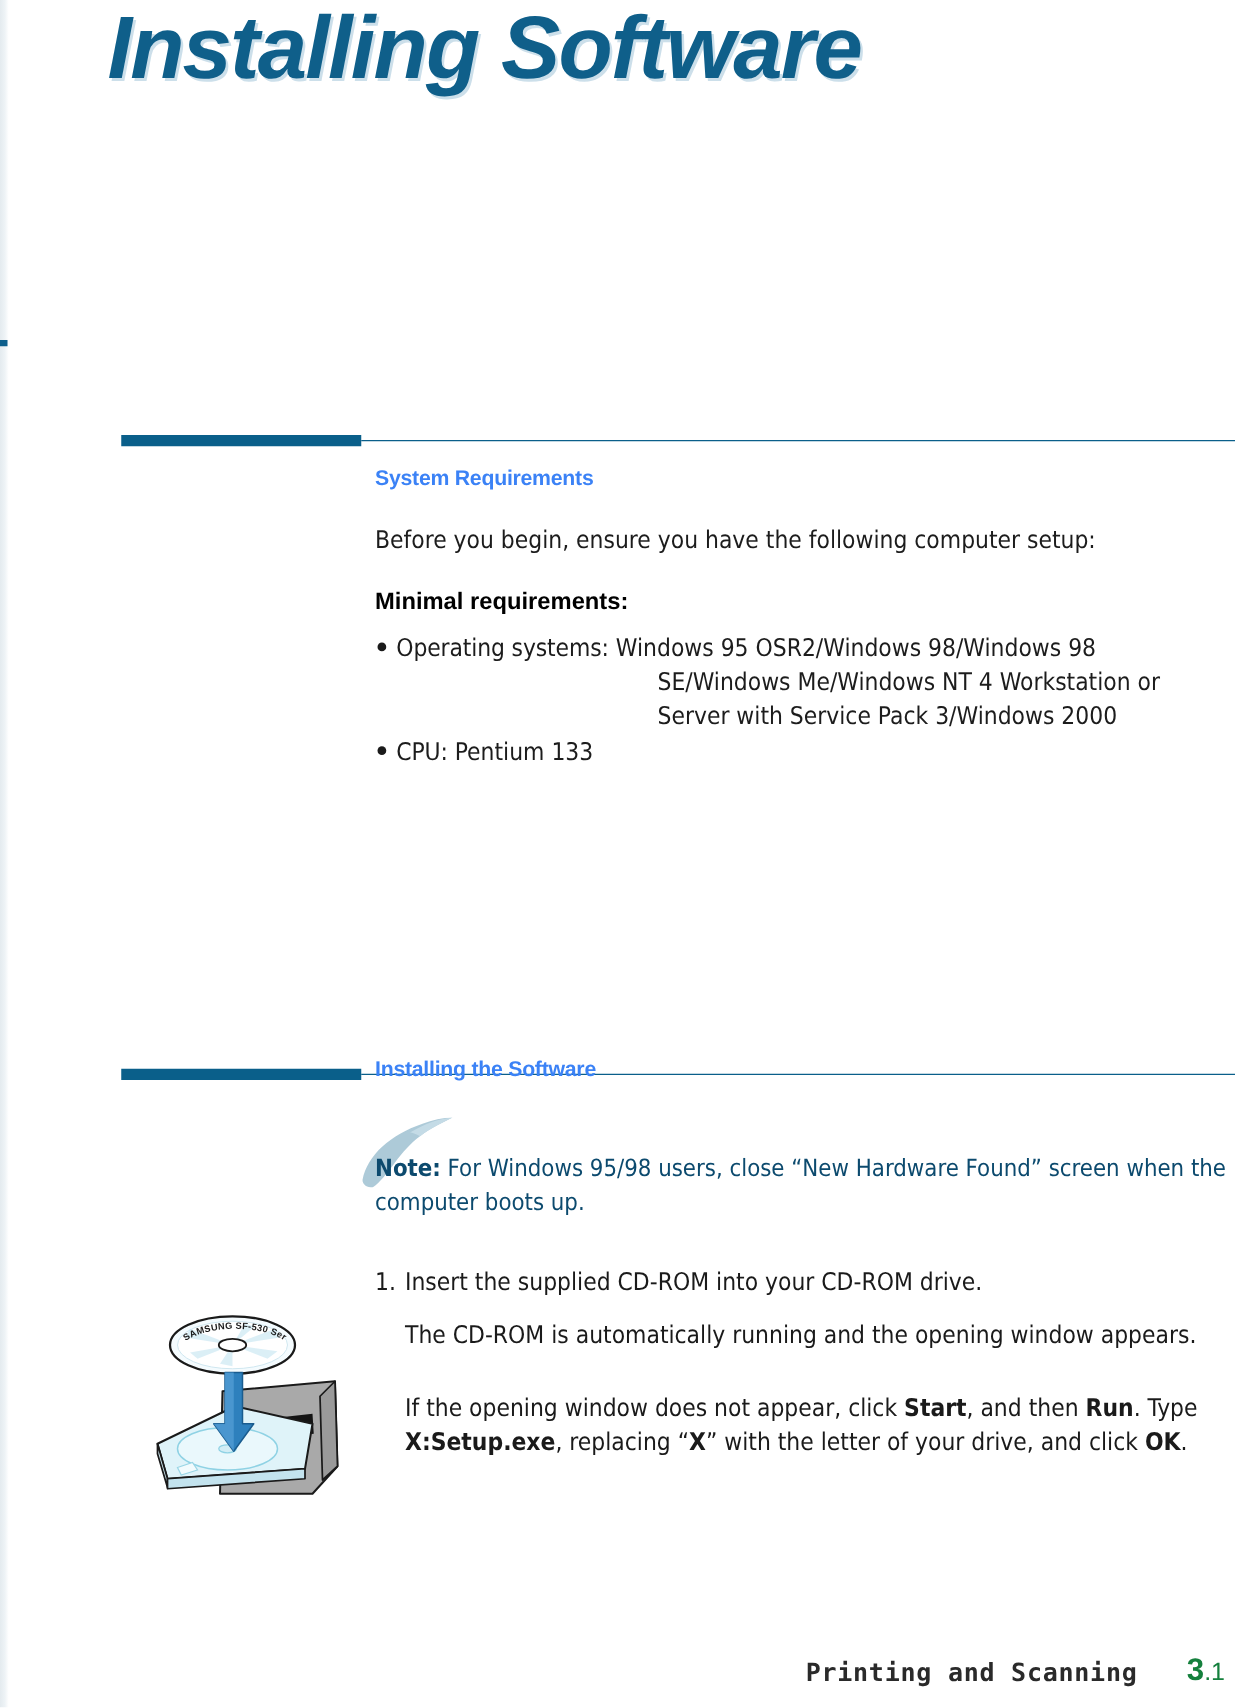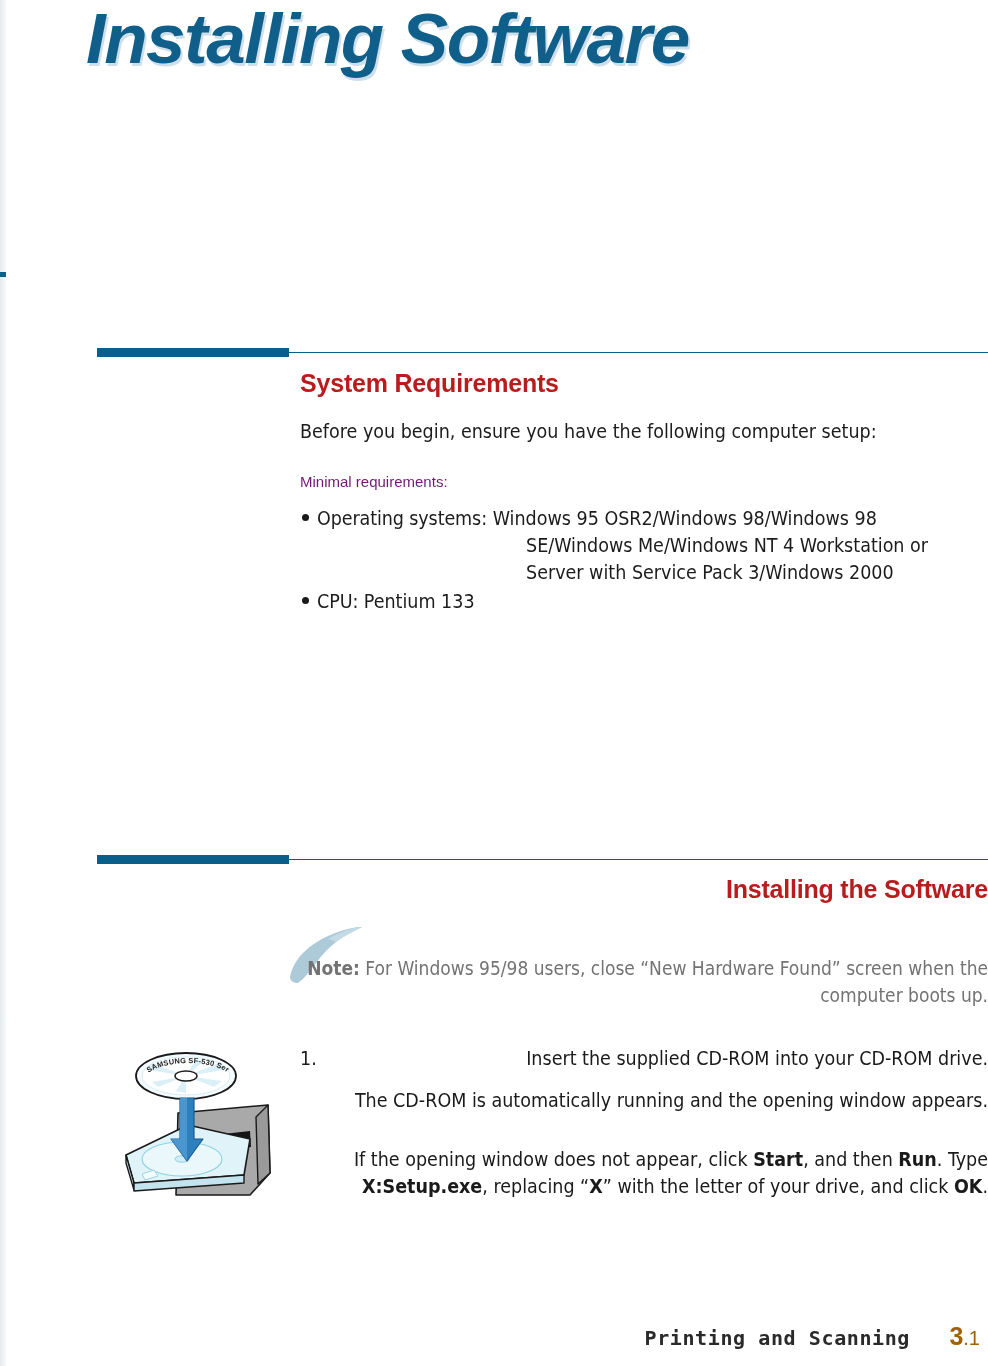--- a/index.html
+++ b/index.html
@@ -71,41 +71,41 @@
 
   
   .col {
     position: absolute;
     left: 300px;
     width: 688px;
   }
 
   h2.section-heading {
     margin: 0;
-    font-size: 25px;
+    font-size: 17px;
     line-height: 30px;
     font-weight: bold;
     letter-spacing: -0.2px;
-    color: #b91c1c;
+    color: #3b82f6;
   }
 
   .body-text {
     font-family: "DejaVu Sans Condensed", "Liberation Sans Narrow", "Liberation Sans", sans-serif;
     font-stretch: condensed;
     font-size: 19.5px;
     line-height: 27px;
     color: #1c1c1c;
   }
 
   
   .req-lead {
-    font-size: 15px;
-    font-weight: normal;
+    font-size: 19px;
+    font-weight: bold;
     line-height: 26px;
-    color: #701a75;
+    color: #000000;
   }
   ul.req-list {
     list-style: none;
     margin: 0;
     padding: 0;
   }
   ul.req-list > li {
     position: relative;
     padding-left: 17px;
     margin-bottom: 2px;
@@ -136,21 +136,21 @@
     width: 84px;
     height: 56px;
     pointer-events: none;
   }
   .note-text {
     position: relative;
     font-family: "DejaVu Sans Condensed", "Liberation Sans Narrow", "Liberation Sans", sans-serif;
     font-stretch: condensed;
     font-size: 19px;
     line-height: 27px;
-    color: #737373;
+    color: #0c4a6e;
   }
   .note-label { font-weight: bold; }
 
   
   .step {
     position: relative;
     font-family: "DejaVu Sans Condensed", "Liberation Sans Narrow", "Liberation Sans", sans-serif;
     font-stretch: condensed;
     font-size: 19.5px;
     line-height: 27px;
@@ -195,21 +195,21 @@
     font-size: 20px;
     font-weight: bold;
     letter-spacing: 0.6px;
     color: #2a2a2a;
   }
   .footer-page {
     position: absolute;
     right: 8px;
     top: 0px;
     font-family: "Liberation Sans", "DejaVu Sans", sans-serif;
-    color: #a16207;
+    color: #15803d;
   }
   .footer-page .pg-major {
     font-size: 25px;
     font-weight: bold;
   }
   .footer-page .pg-minor {
     font-size: 20px;
     font-weight: normal;
   }
 </style>
@@ -258,21 +258,21 @@
     </li>
 
   </ul>
 </div>
 
 <div class="section-rule rule-2">
   <div class="thick"></div>
   <div class="thin"></div>
 </div>
 
-<div class="col" style="top:874px;text-align:right;">
+<div class="col" style="top:841px;">
 
   <h2 class="section-heading">Installing the Software</h2>
 
   <div class="note-wrap" style="margin-top:51px;">
     <svg class="note-swoosh" viewBox="0 0 84 56">
       <path d="M2,50 C6,30 24,14 50,5 C58,2 66,0 74,0 C62,6 54,10 48,15 C40,21 34,28 28,36 C22,44 16,52 10,56 C6,56 2,54 2,50 Z" fill="#a9c7d6" opacity="0.95"></path>
       <path d="M40,12 C52,5 62,1 74,0 C64,5 56,9 48,15 C44,13 42,12 40,12 Z" fill="#c4dbe6"></path>
     </svg>
     <p class="note-text" style="margin:0;">
       <span class="note-label">Note:</span><span> For Windows 95/98 users, close “New Hardware Found” screen when the computer boots up.</span>

